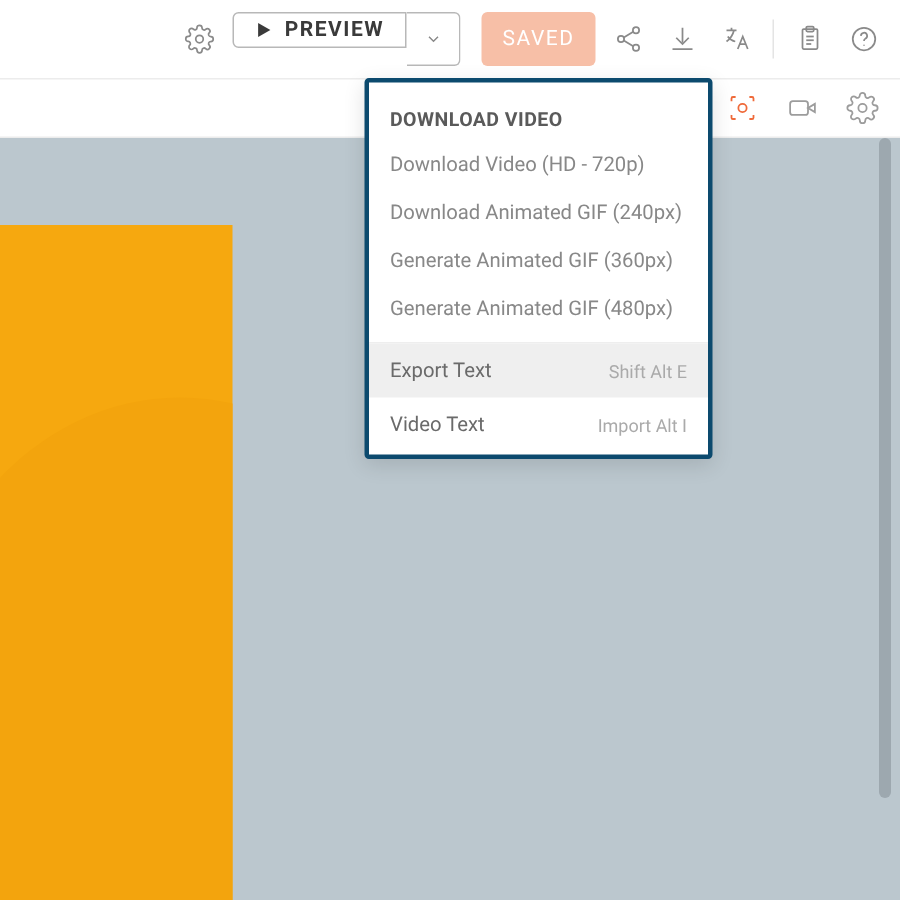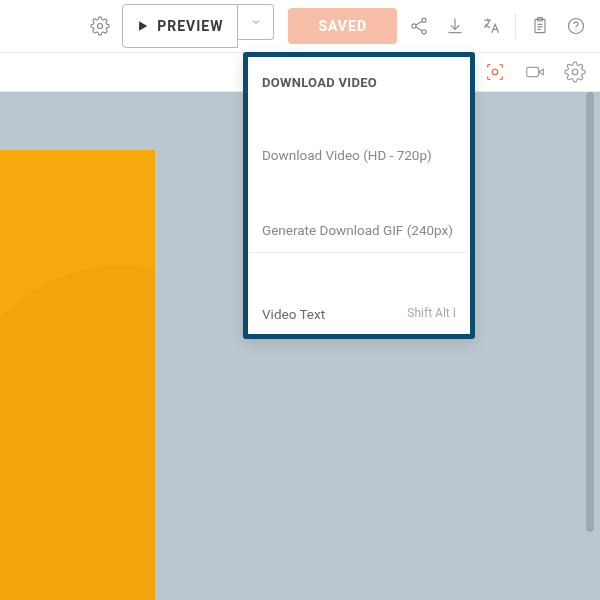--- a/index.html
+++ b/index.html
@@ -21,21 +21,21 @@
   }
   .icon-btn {
     width: 28px; height: 28px;
     display: flex; align-items: center; justify-content: center;
     color: #8a8a8a;
     cursor: pointer;
   }
   .icon-btn svg { width: 20px; height: 20px; stroke: currentColor; fill: none; stroke-width: 1.4; }
   .preview-grp { display: flex; }
   .preview-btn {
-    height: 44px;
+    height: 24px;
     border: 1px solid #b8b8b8;
     border-radius: 4px 0 0 4px;
     display: flex; align-items: center;
     padding: 0 14px 0 12px;
     font-weight: 700; letter-spacing: 1px;
     font-size: 14px;
     color: #3a3a3a;
     cursor: pointer;
   }
   .preview-btn svg { width: 14px; height: 14px; fill: #3a3a3a; margin-right: 8px; }
@@ -47,22 +47,22 @@
     display: flex; align-items: center; justify-content: center;
     color: #8a8a8a;
     cursor: pointer;
   }
   .preview-drop svg { width: 12px; height: 12px; stroke: currentColor; fill: none; stroke-width: 2; }
   .saved-btn {
     height: 36px;
     border-radius: 4px;
     background: #f7bfa7;
     color: #fff;
-    font-weight: 700; letter-spacing: 1px; font-size: 14px;
-    padding: 0 30px;
+    font-weight: 400; letter-spacing: 1px; font-size: 14px;
+    padding: 0 14px;
     display: flex; align-items: center;
     cursor: default;
     margin-left: 6px;
   }
   .divider {
     width: 1px; height: 26px; background: #e4e4e4;
     margin: 0 2px;
   }
 
   
@@ -113,39 +113,39 @@
     background: #9da8af;
     border-radius: 4px;
   }
 
   
   .menu {
     position: absolute;
     top: 52px; left: 243px;
     width: 232px;
     background: #fff;
-    border: 5px solid #0c4a6e;
+    border: 3px solid #0c4a6e;
     border-radius: 3px;
     box-shadow: 0 4px 14px rgba(0,0,0,0.12);
     padding-top: 10px;
     z-index: 20;
   }
   .menu-header {
     font-size: 13px;
     font-weight: 700;
     color: #5a5a5a;
     letter-spacing: 0.3px;
     padding: 8px 14px 6px;
   }
   .menu-item {
     font-size: 13.5px;
     color: #888;
     padding: 8px 14px;
     cursor: pointer;
-    display: flex; justify-content: space-between; align-items: flex-start; margin-top: 43px;
+    display: flex; justify-content: space-between; align-items: flex-end;
   }
   .menu-sep {
     height: 1px; background: #eee; margin: 6px 0 0;
   }
   .menu-item.tight { padding: 10px 14px; color: #6a6a6a; }
   .menu-item.tight.active { background: #efefef; }
   .shortcut { font-size: 12px; color: #aaa; }
   .menu-pad { height: 2px; }
 </style>
 </head>
@@ -249,21 +249,31 @@
     <div class="scroll-thumb"></div>
   </div>
 </div>
 
 <div class="menu">
   <div class="menu-header">DOWNLOAD VIDEO</div>
   <div class="menu-item">
       <span>Download Video (HD - 720p)</span>
     </div>
   <div class="menu-item">
-      <span>Generate Download GIF (240px)</span>
+      <span>Download Animated GIF (240px)</span>
+    </div>
+  <div class="menu-item">
+      <span>Generate Animated GIF (360px)</span>
+    </div>
+  <div class="menu-item">
+      <span>Generate Animated GIF (480px)</span>
     </div>
   <div class="menu-sep"></div>
+  <div class="menu-item tight active">
+    <span>Export Text</span>
+    <span class="shortcut">Shift Alt E</span>
+  </div>
   <div class="menu-item tight">
     <span>Video Text</span>
-    <span class="shortcut">Shift Alt I</span>
+    <span class="shortcut">Import Alt I</span>
   </div>
   <div class="menu-pad"></div>
 </div>
 
 </body></html>

